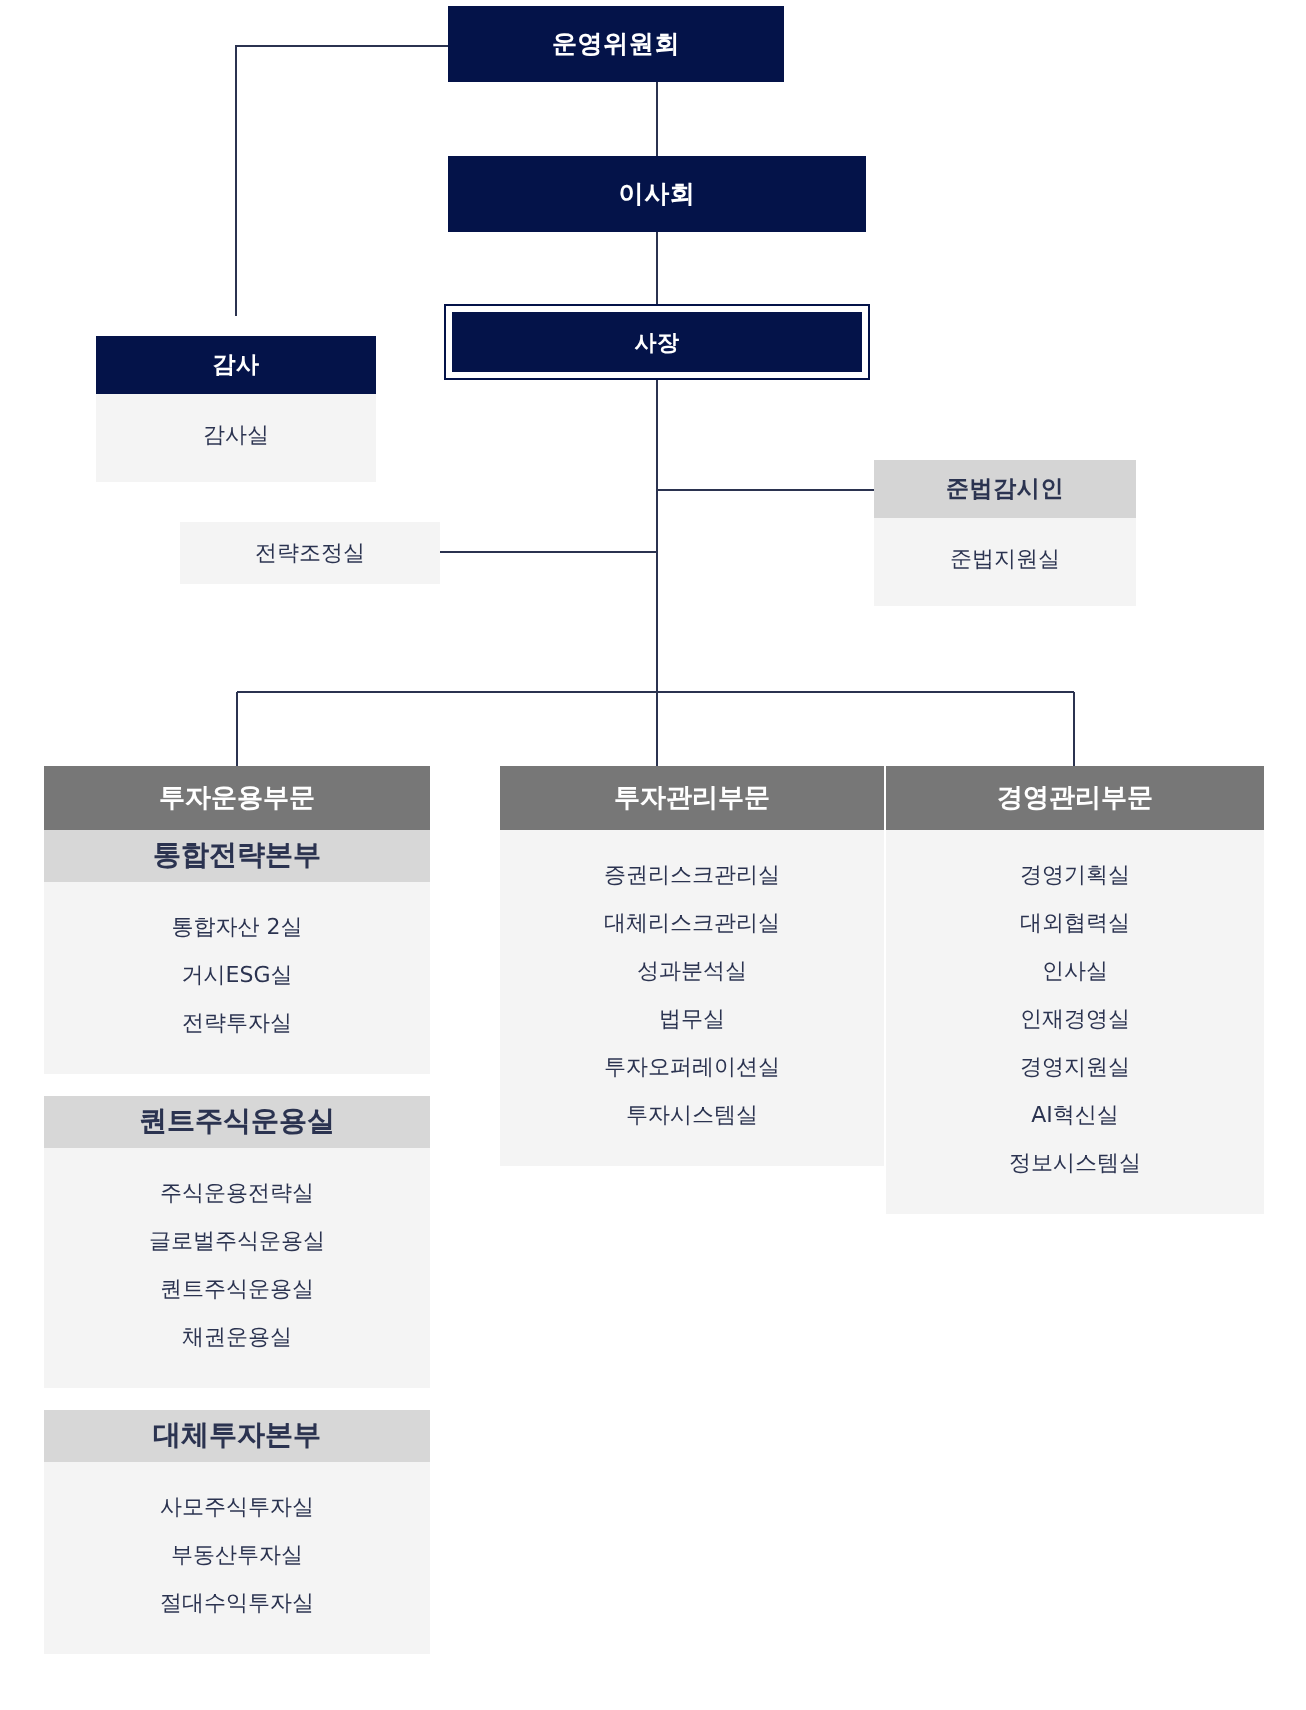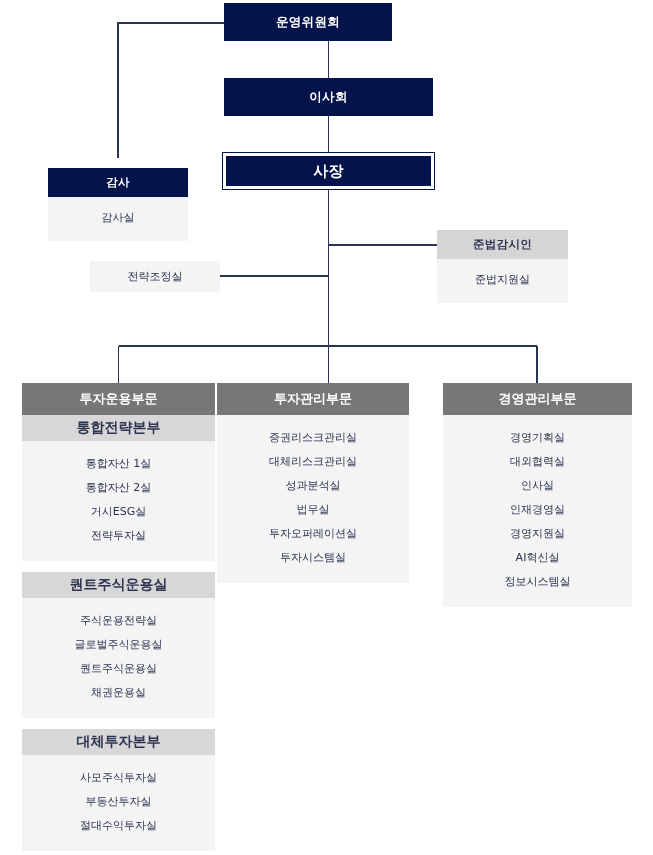--- a/index.html
+++ b/index.html
@@ -62,21 +62,21 @@
   .double-border {
     border: 1px solid #041349;
     padding: 3px;
     background: #ffffff;
     height: 38px;
   }
   .double-border .node-head {
     height: 100%;
     background: #041349;
     color: #ffffff;
-    font-size: 15px;
+    font-size: 11px;
   }
 
   
   .stack-navy .node-head {
     background: #041349;
     color: #ffffff;
     font-size: 11.5px;
     height: 29px;
   }
   .stack-navy .node-body {
@@ -201,21 +201,20 @@
 
   <div class="node plain-box" style="left:90px; top:261px; width:130px; height:31px;">
     <span>전략조정실</span>
   </div>
 
   <div class="node" style="left:22px; top:383px; width:193px;">
     <div class="dept-head">투자운용부문</div>
 
     <div class="group-head">통합전략본부</div>
     <div class="group-body">
-      <div class="leaf">통합자산 1실</div>
       <div class="leaf">통합자산 2실</div>
       <div class="leaf">거시ESG실</div>
       <div class="leaf">전략투자실</div>
     </div>
 
     <div class="gap"></div>
 
     <div class="group-head">퀀트주식운용실</div>
     <div class="group-body">
       <div class="leaf">주식운용전략실</div>
@@ -227,21 +226,21 @@
     <div class="gap"></div>
 
     <div class="group-head">대체투자본부</div>
     <div class="group-body">
       <div class="leaf">사모주식투자실</div>
       <div class="leaf">부동산투자실</div>
       <div class="leaf">절대수익투자실</div>
     </div>
   </div>
 
-  <div class="node" style="left:217px; top:383px; width:192px;">
+  <div class="node" style="left:250px; top:383px; width:192px;">
     <div class="dept-head">투자관리부문</div>
     <div class="group-body">
       <div class="leaf">증권리스크관리실</div>
       <div class="leaf">대체리스크관리실</div>
       <div class="leaf">성과분석실</div>
       <div class="leaf">법무실</div>
       <div class="leaf">투자오퍼레이션실</div>
       <div class="leaf">투자시스템실</div>
     </div>
   </div>

